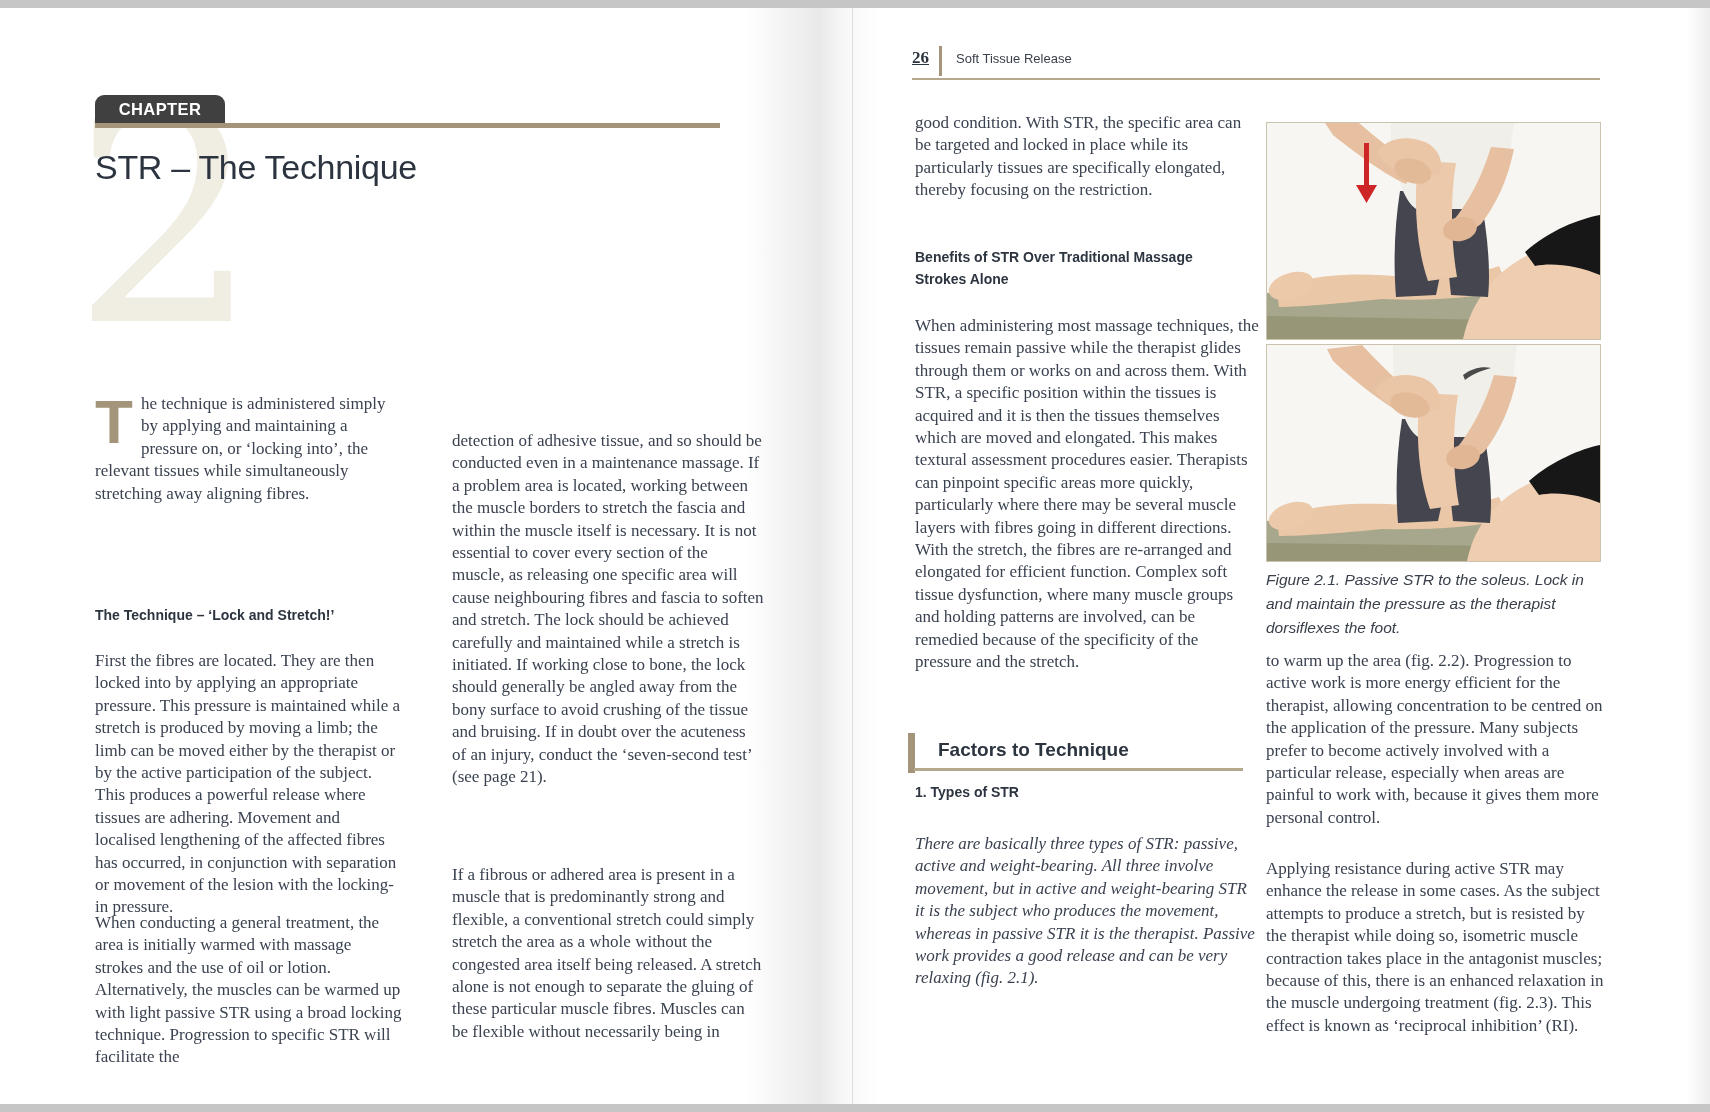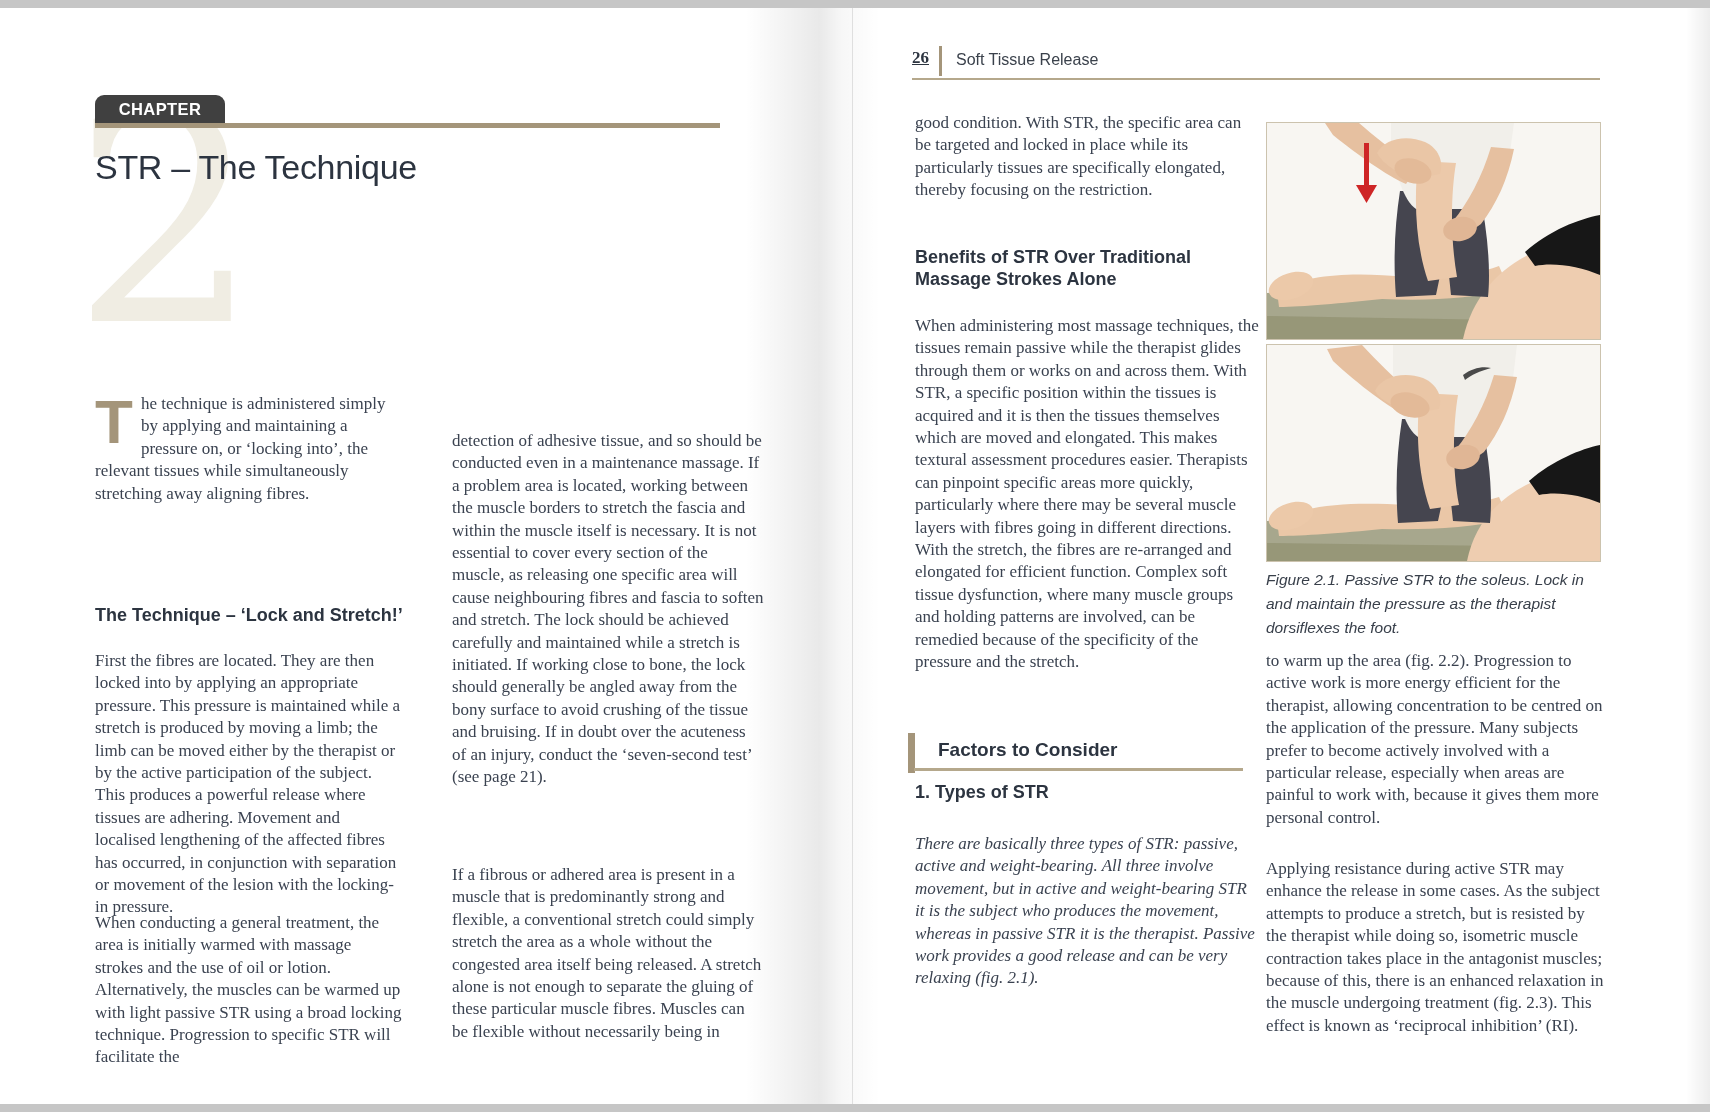--- a/index.html
+++ b/index.html
@@ -18,36 +18,36 @@
           font-weight:bold;font-size:16.5px;letter-spacing:.4px;text-align:center;line-height:29px;}
   .chapter-rule{position:absolute;left:95px;top:123px;width:625px;height:5px;background:#a4957a;}
   .watermark{position:absolute;left:72px;top:104px;font-family:"DejaVu Serif",serif;
           font-size:295px;line-height:.78;color:#f0ede3;z-index:0;}
   .page-title{position:absolute;left:95px;top:148px;z-index:1;font-family:"Liberation Sans",sans-serif;
           font-weight:normal;font-size:34px;color:#2c3440;letter-spacing:-.3px;}
 
   
   .body-text{position:absolute;font-size:17px;line-height:22.4px;color:#3a4250;z-index:1;}
   .colhead{position:absolute;font-family:"Liberation Sans",sans-serif;font-weight:bold;
-          font-size:18px;line-height:22px;color:#2c3440;z-index:1;}
+          font-size:14px;line-height:22px;color:#2c3440;z-index:1;}
   .dropcap{float:left;font-family:"Liberation Sans",sans-serif;font-weight:bold;
           font-size:62px;line-height:50px;padding:4px 8px 0 0;color:#a4957a;}
 
   
   .sechead{position:absolute;z-index:1;}
   .sechead .bar{position:absolute;left:0;top:0;width:7px;height:40px;background:#a4957a;}
   .sechead .txt{margin-left:30px;font-family:"Liberation Sans",sans-serif;font-weight:bold;
           font-size:19px;line-height:34px;color:#2c3440;}
   .sechead .rule{position:absolute;left:6px;top:35px;height:3px;background:#b5a88c;}
 
   
   .pageno{position:absolute;left:912px;top:48px;font-weight:bold;font-size:17px;color:#2c3440;text-decoration:underline;}
   .head-bar{position:absolute;left:939px;top:46px;width:3px;height:30px;background:#a4957a;}
   .running-head{position:absolute;left:956px;top:51px;font-family:"Liberation Sans",sans-serif;
-          font-size:16px;color:#3a414b;}
+          font-size:13px;color:#3a414b;}
   .head-rule{position:absolute;left:912px;top:78px;width:688px;height:2px;background:#b5a88c;}
 
   
   .photo{position:absolute;left:1266px;width:335px;height:218px;border:1px solid #ccc3ae;
           background:#f8f6f2;box-sizing:border-box;overflow:hidden;}
   .caption{position:absolute;left:1266px;top:568px;width:338px;font-family:"Liberation Sans",sans-serif;
           font-style:italic;font-size:15.5px;line-height:24px;color:#39404b;z-index:1;}
 </style>
 </head>
 <body>
@@ -82,21 +82,21 @@
   <div class="head-bar"></div>
   <div class="running-head">Soft Tissue Release</div>
   <div class="head-rule"></div>
 
   <div class="body-text" style="left:915px;top:112px;width:344px;">good condition. With STR, the specific area can be targeted and locked in place while its particularly tissues are specifically elongated, thereby focusing on the restriction.</div>
   <div class="colhead" style="left:915px;top:246px;width:300px;">Benefits of STR Over Traditional Massage Strokes Alone</div>
   <div class="body-text" style="left:915px;top:315px;width:344px;">When administering most massage techniques, the tissues remain passive while the therapist glides through them or works on and across them. With STR, a specific position within the tissues is acquired and it is then the tissues themselves which are moved and elongated. This makes textural assessment procedures easier. Therapists can pinpoint specific areas more quickly, particularly where there may be several muscle layers with fibres going in different directions. With the stretch, the fibres are re-arranged and elongated for efficient function. Complex soft tissue dysfunction, where many muscle groups and holding patterns are involved, can be remedied because of the specificity of the pressure and the stretch.</div>
 
   <div class="sechead" style="left:908px;top:733px;width:335px;">
     <div class="bar"></div>
-    <div class="txt">Factors to Consider</div>
+    <div class="txt">Factors to Technique</div>
     <div class="rule" style="width:329px;"></div>
   </div>
 
   <div class="colhead" style="left:915px;top:781px;width:320px;">1. Types of STR</div>
   <div class="body-text" style="left:915px;top:833px;width:344px;font-style:italic;">There are basically three types of STR: passive, active and weight-bearing. All three involve movement, but in active and weight-bearing STR it is the subject who produces the movement, whereas in passive STR it is the therapist. Passive work provides a good release and can be very relaxing (fig. 2.1).</div>
 
   <div class="photo" style="top:122px;">
     <svg width="333" height="216" viewBox="0 0 333 216">
       <rect width="333" height="216" fill="#f8f6f2"></rect>
       <path d="M0,170 C70,164 150,162 215,168 L262,216 L0,216 Z" fill="#a7a78d"></path>

